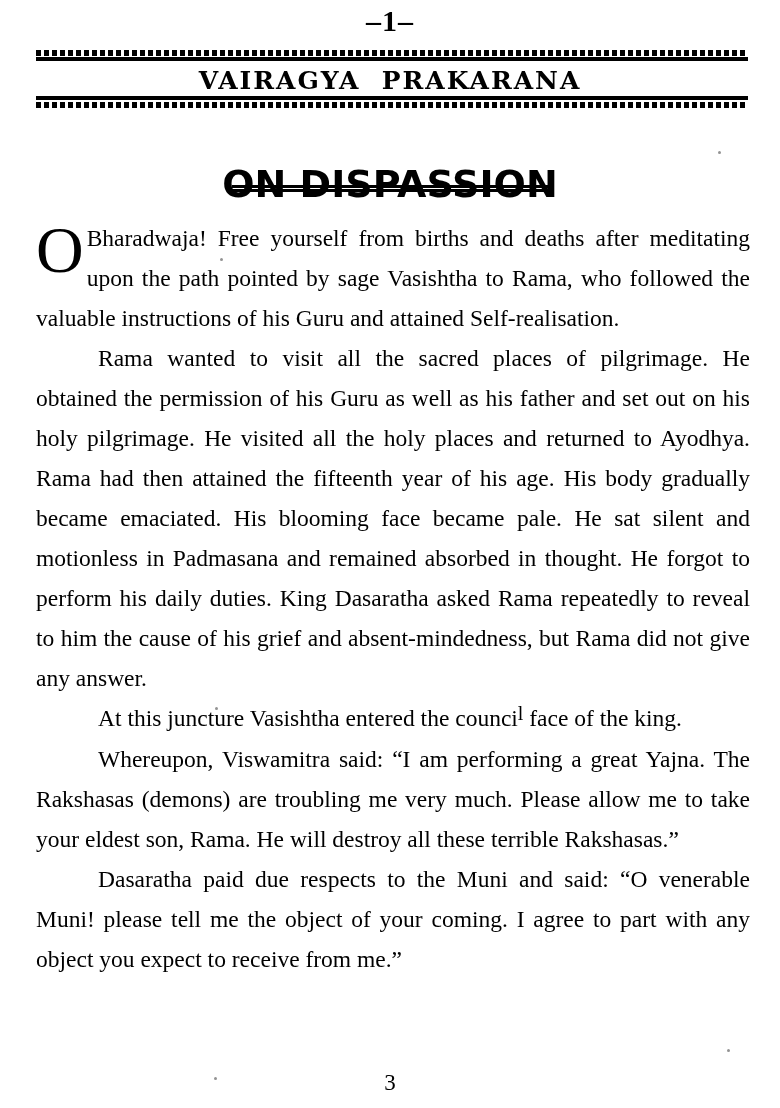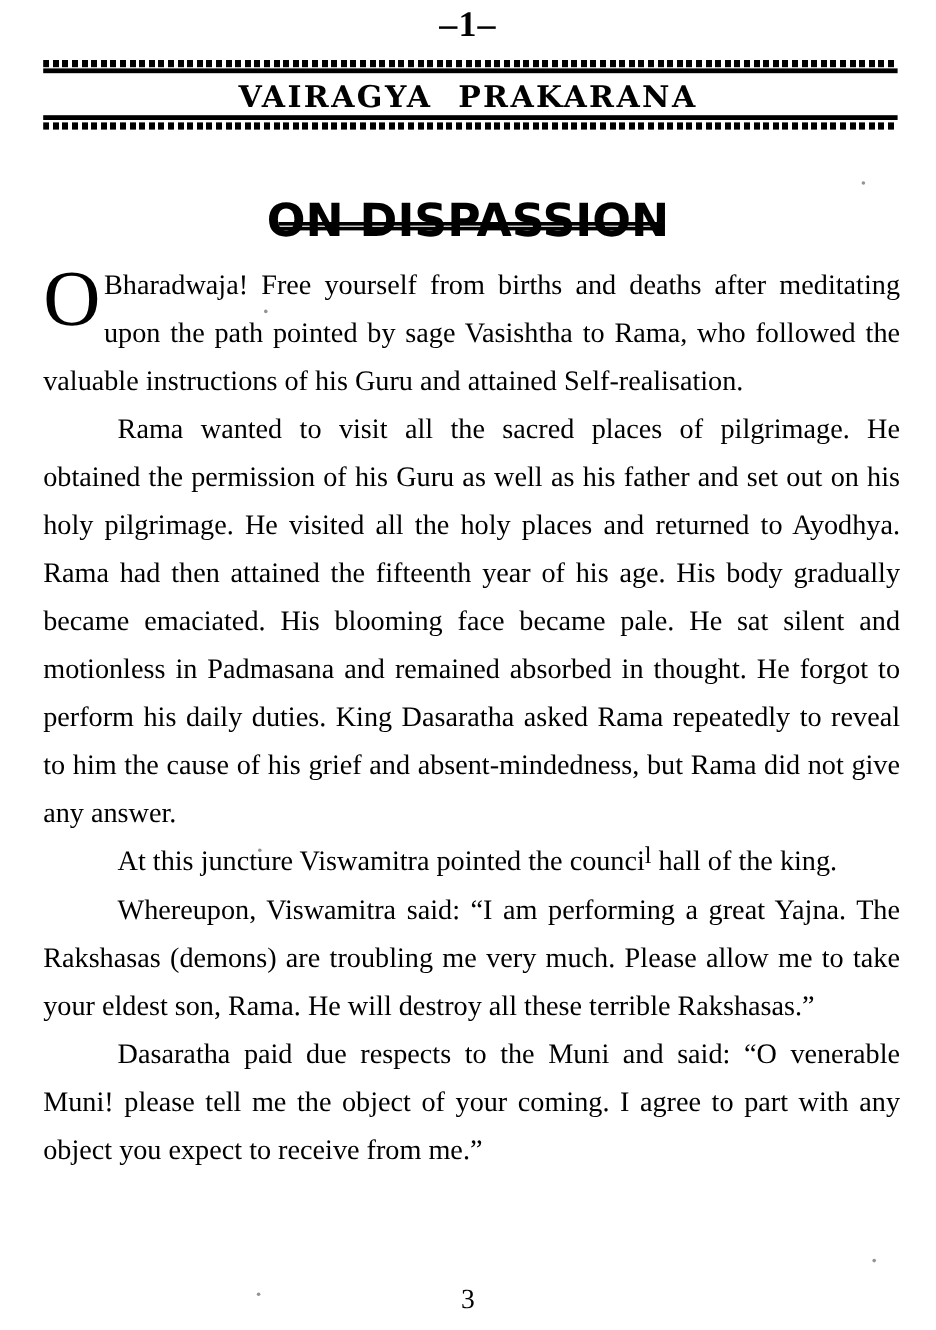--- a/index.html
+++ b/index.html
@@ -207,21 +207,21 @@
     <div class="l1"></div>
     <div class="l2"></div>
   </div>
 
   <div class="body-text">
 
     <p class="first-para"><span class="dropcap">O</span><span>Bharadwaja! Free yourself from births and deaths after meditating upon the path pointed by sage Vasishtha to Rama, who followed the valuable instructions of his Guru and attained Self-realisation.</span></p>
 
     <p><span>Rama wanted to visit all the sacred places of pilgrimage. He obtained the permission of his Guru as well as his father and set out on his holy pilgrimage. He visited all the holy places and returned to Ayodhya. Rama had then attained the fifteenth year of his age. His body gradually became emaciated. His blooming face became pale. He sat silent and motionless in Padmasana and remained absorbed in thought. He forgot to perform his daily duties. King Dasaratha asked Rama repeatedly to reveal to him the cause of his grief and absent-mindedness, but Rama did not give any answer.</span></p>
 
-    <p><span>At this juncture Viswamitra pointed the counci</span><span class="raised-l">l</span><span> hall of the king.</span></p>
+    <p><span>At this juncture Vasishtha entered the counci</span><span class="raised-l">l</span><span> face of the king.</span></p>
 
     <p><span>Whereupon, Viswamitra said: “I am performing a great Yajna. The Rakshasas (demons) are troubling me very much. Please allow me to take your eldest son, Rama. He will destroy all these terrible Rakshasas.”</span></p>
 
     <p><span>Dasaratha paid due respects to the Muni and said: “O venerable Muni! please tell me the object of your coming. I agree to part with any object you expect to receive from me.”</span></p>
 
   </div>
 
   <div class="folio">3</div>
 
   <div class="speckle" style="left:718px; top:151px; width:3px; height:3px;"></div>

